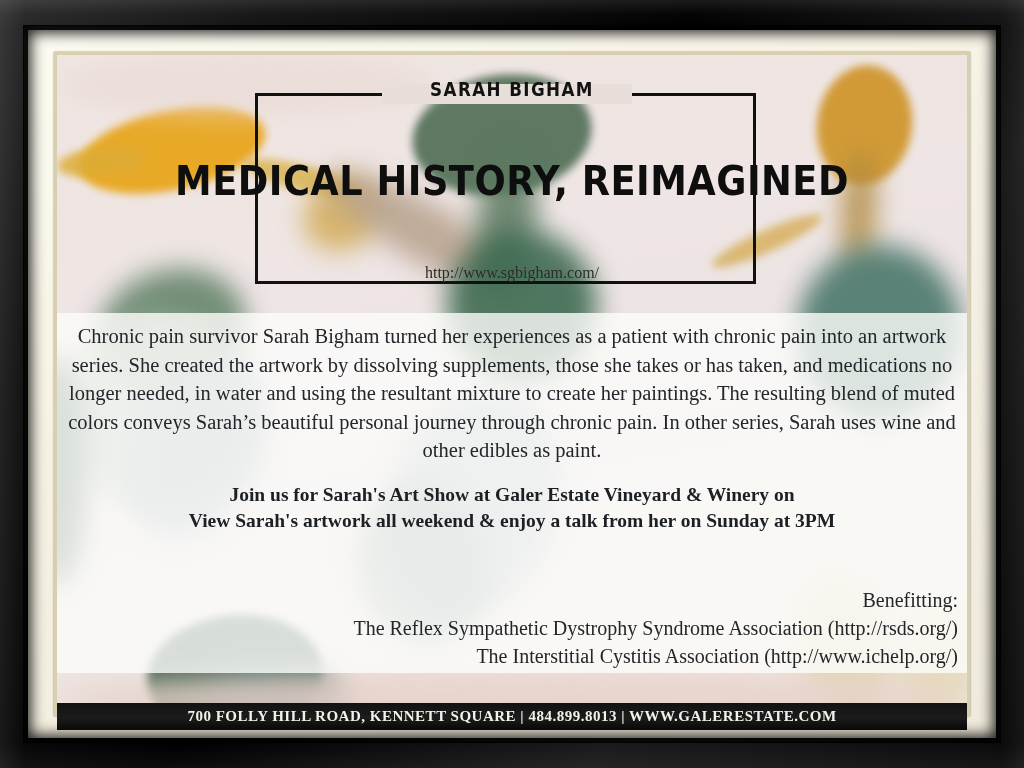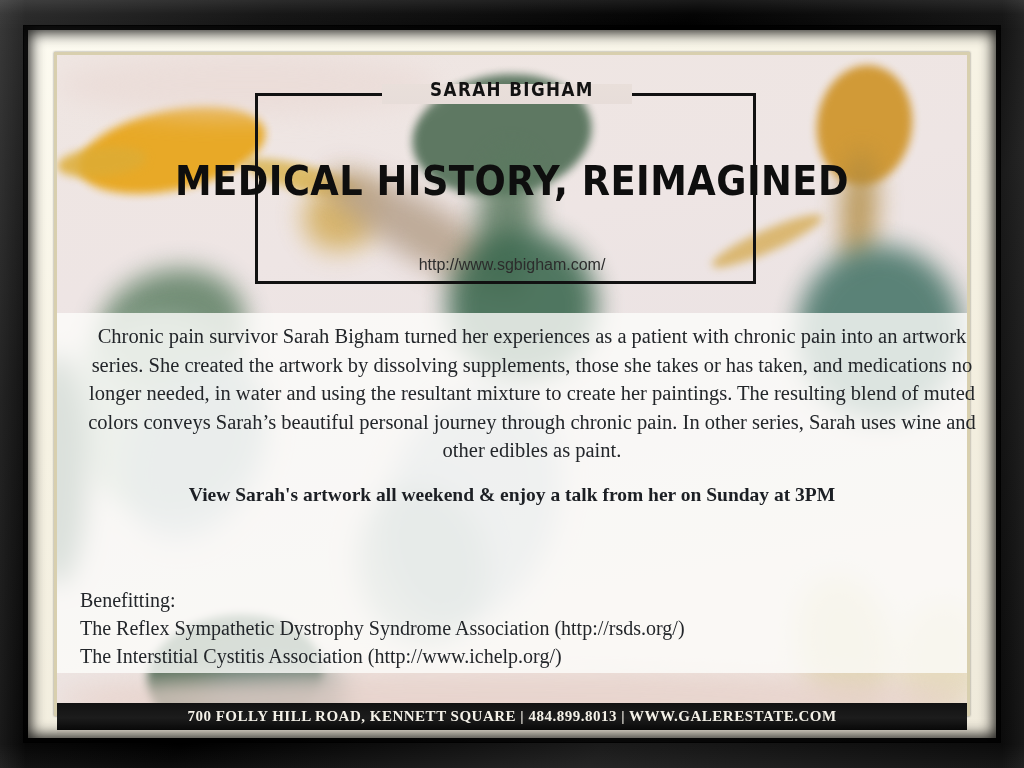--- a/index.html
+++ b/index.html
@@ -80,53 +80,52 @@
     position:absolute;left:0;top:158px;width:1024px;
     text-align:center;
     font-family:"DejaVu Sans",sans-serif;
     font-weight:700;
     font-size:40px;
     letter-spacing:.5px;
     color:#0e0e0e;
     transform:scaleX(.92);
   }
   .url{
-    position:absolute;left:0;top:256px;width:1024px;
-    text-align:center;
-    font-family:Liberation Sans, sans-serif;
+    position:absolute;left:0;top:264px;width:1024px;
+    text-align:center;
+    font-family:Liberation Serif, serif;
     font-size:16px;
     color:#2c2c2c;
   }
 
   
   .body-copy{
     position:absolute;left:66px;top:322px;width:892px;
     text-align:center;
     font-family:"Liberation Serif",serif;
     font-size:20.5px;
     line-height:28.5px;
     color:#23262a;
-    margin-left:20px;
   }
 
   
   .event{
     position:absolute;left:66px;top:482px;width:892px;
     text-align:center;
     color:#1c1f24;
     font-family:"Liberation Serif",serif;
   }
   .event-line1{font-size:19.5px;font-weight:700;line-height:26px;}
   .event-line2{font-size:19px;font-weight:700;font-style:italic;line-height:26px;}
   .event-line3{font-size:19.5px;font-weight:700;line-height:26px;}
 
   
   .benefit{
-    position:absolute;left:80px;top:586px;width:892px;
-    text-align:left;
+    position:absolute;left:66px;top:586px;width:892px;
+    text-align:right;
     color:#23262a;
     font-family:"Liberation Serif",serif;
     font-size:20px;
     line-height:28px;
   }
 
   
   .footer-bar{
     position:absolute;left:57px;top:703px;width:910px;height:27px;
     background:linear-gradient(180deg,#121212 0%,#1c1c1c 55%,#0b0b0b 100%);
@@ -184,20 +183,21 @@
 
   <div class="title-box"></div>
   <div class="kicker-mask"></div>
   <div class="kicker">SARAH BIGHAM</div>
   <div class="main-title">MEDICAL HISTORY, REIMAGINED</div>
   <div class="url">http://www.sgbigham.com/</div>
 
   <div class="body-copy">Chronic pain survivor Sarah Bigham turned her experiences as a patient with chronic pain into an artwork series.  She created the artwork by dissolving supplements, those she takes or has taken, and medications no longer needed, in water and using the resultant mixture to create her paintings. The resulting blend of muted colors conveys Sarah’s beautiful personal journey through chronic pain. In other series, Sarah uses wine and other edibles as paint.</div>
 
   <div class="event">
+    <div class="event-line1">Join us for Sarah's Art Show at Galer Estate Vineyard &amp; Winery on</div>
     <div class="event-line3">View Sarah's artwork all weekend &amp; enjoy a talk from her on Sunday at 3PM</div>
   </div>
 
   <div class="benefit">
     <div>Benefitting:</div>
     <div>The Reflex Sympathetic Dystrophy Syndrome Association (http://rsds.org/)</div>
     <div>The Interstitial Cystitis Association (http://www.ichelp.org/)</div>
   </div>
 
   <div class="footer-bar">

